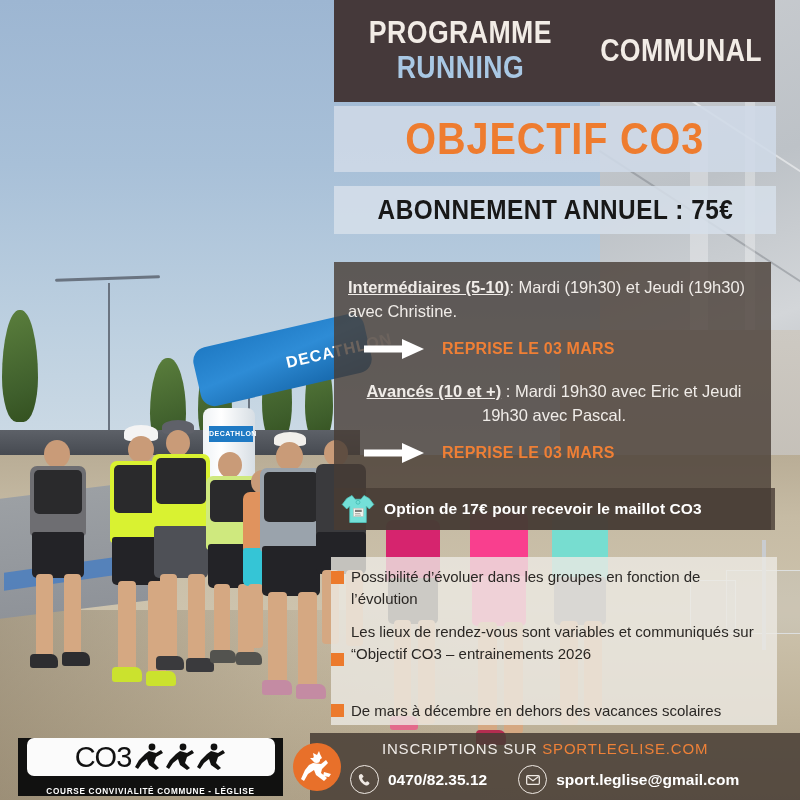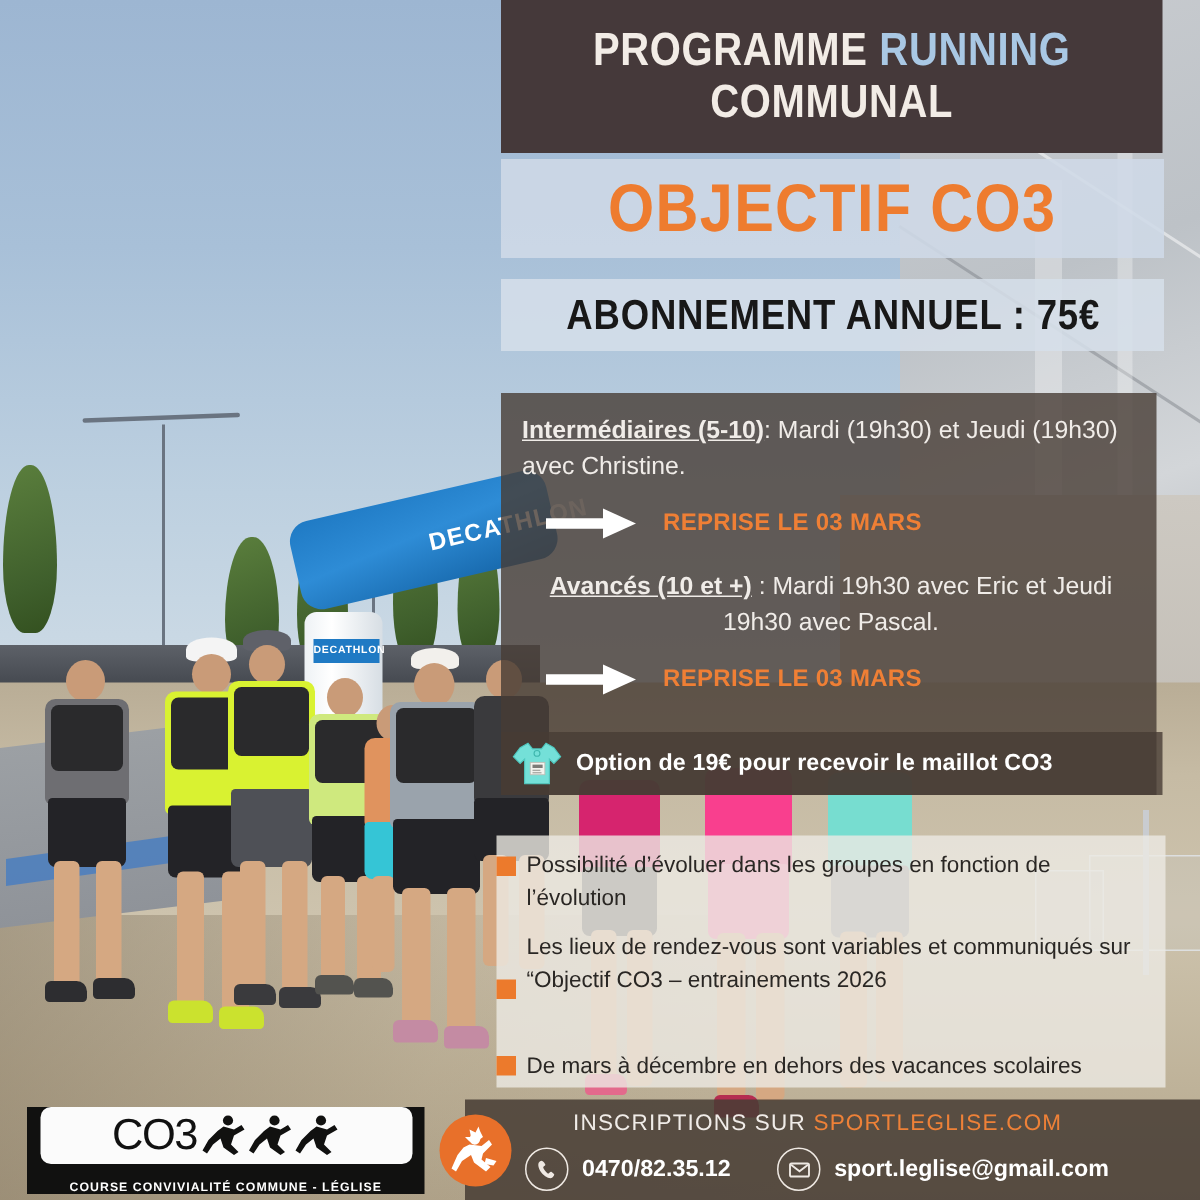--- a/index.html
+++ b/index.html
@@ -54,21 +54,21 @@
   .r-torso{position:absolute;border-radius:7px 7px 4px 4px;}
   .r-pack{position:absolute;border-radius:5px;background:#2a2a2c;}
   .r-short{position:absolute;border-radius:3px 3px 5px 5px;background:#232327;}
   .r-leg{position:absolute;border-radius:4px;background:#d5a882;}
   .r-shoe{position:absolute;border-radius:4px 7px 3px 3px;}
   .barrier{position:absolute;border:1px solid rgba(225,228,232,.85);background:rgba(200,205,210,.18);}
 
   
   .pnl{position:absolute;}
   .pnl-header{left:334px;top:0;width:441px;height:102px;background:#45393a;
-       display:flex;flex-direction:column;justify-content:center;}
+       display:flex;flex-direction:row;align-items:center;justify-content:center;}
   .h-line{font-family:"Liberation Sans Narrow","Liberation Sans",sans-serif;
        font-weight:bold;font-size:31px;letter-spacing:.5px;color:#f2ece6;
        line-height:1.12;text-align:center;transform:scaleX(.86);}
   .h-run{color:#a9c8e4;}
 
   .pnl-title{left:334px;top:106px;width:442px;height:66px;background:rgba(207,217,231,.88);
        display:flex;align-items:center;justify-content:center;}
   .t-title{font-family:"Liberation Sans Narrow","Liberation Sans",sans-serif;
        font-weight:bold;font-size:45px;letter-spacing:1px;color:#ee7c2f;
        transform:scaleX(.88);}
@@ -301,21 +301,21 @@
 
   <div class="pnl pnl-shirt">
     <svg class="shirt-ico" viewBox="0 0 48 48">
       <path d="M16 6 L9 10 L3 18 L9 24 L13 20 L13 42 L35 42 L35 20 L39 24 L45 18 L39 10 L32 6 L28 11 L20 11 Z" fill="#74e0d8" stroke="#4fc9c0" stroke-width="1"></path>
       <rect x="18" y="23" width="13" height="11" fill="#f3f3ee" stroke="#bdbdb6" stroke-width=".8"></rect>
       <rect x="20" y="25" width="9" height="3" fill="#7c7c78"></rect>
       <rect x="20" y="29.5" width="7" height="1.2" fill="#a9a9a4"></rect>
       <rect x="20" y="31.6" width="8" height="1.2" fill="#a9a9a4"></rect>
       <circle cx="24" cy="15" r="2.6" fill="none" stroke="#3fb7ae" stroke-width="1"></circle>
     </svg>
-    <div class="shirt-txt">Option de 19€ pour recevoir le maillot CO3</div>
+    <div class="shirt-txt">Option de 17€ pour recevoir le maillot CO3</div>
   </div>
 
   <div class="pnl pnl-notes">
     <div class="bull b1"></div>
     <div class="note note-1">Possibilité d’évoluer dans les groupes en fonction de l’évolution</div>
     <div class="bull b2"></div>
     <div class="note note-2">Les lieux de rendez-vous sont variables et communiqués sur “Objectif CO3 – entrainements 2026</div>
     <div class="bull b3"></div>
     <div class="note note-3">De mars à décembre en dehors des vacances scolaires</div>
   </div>

